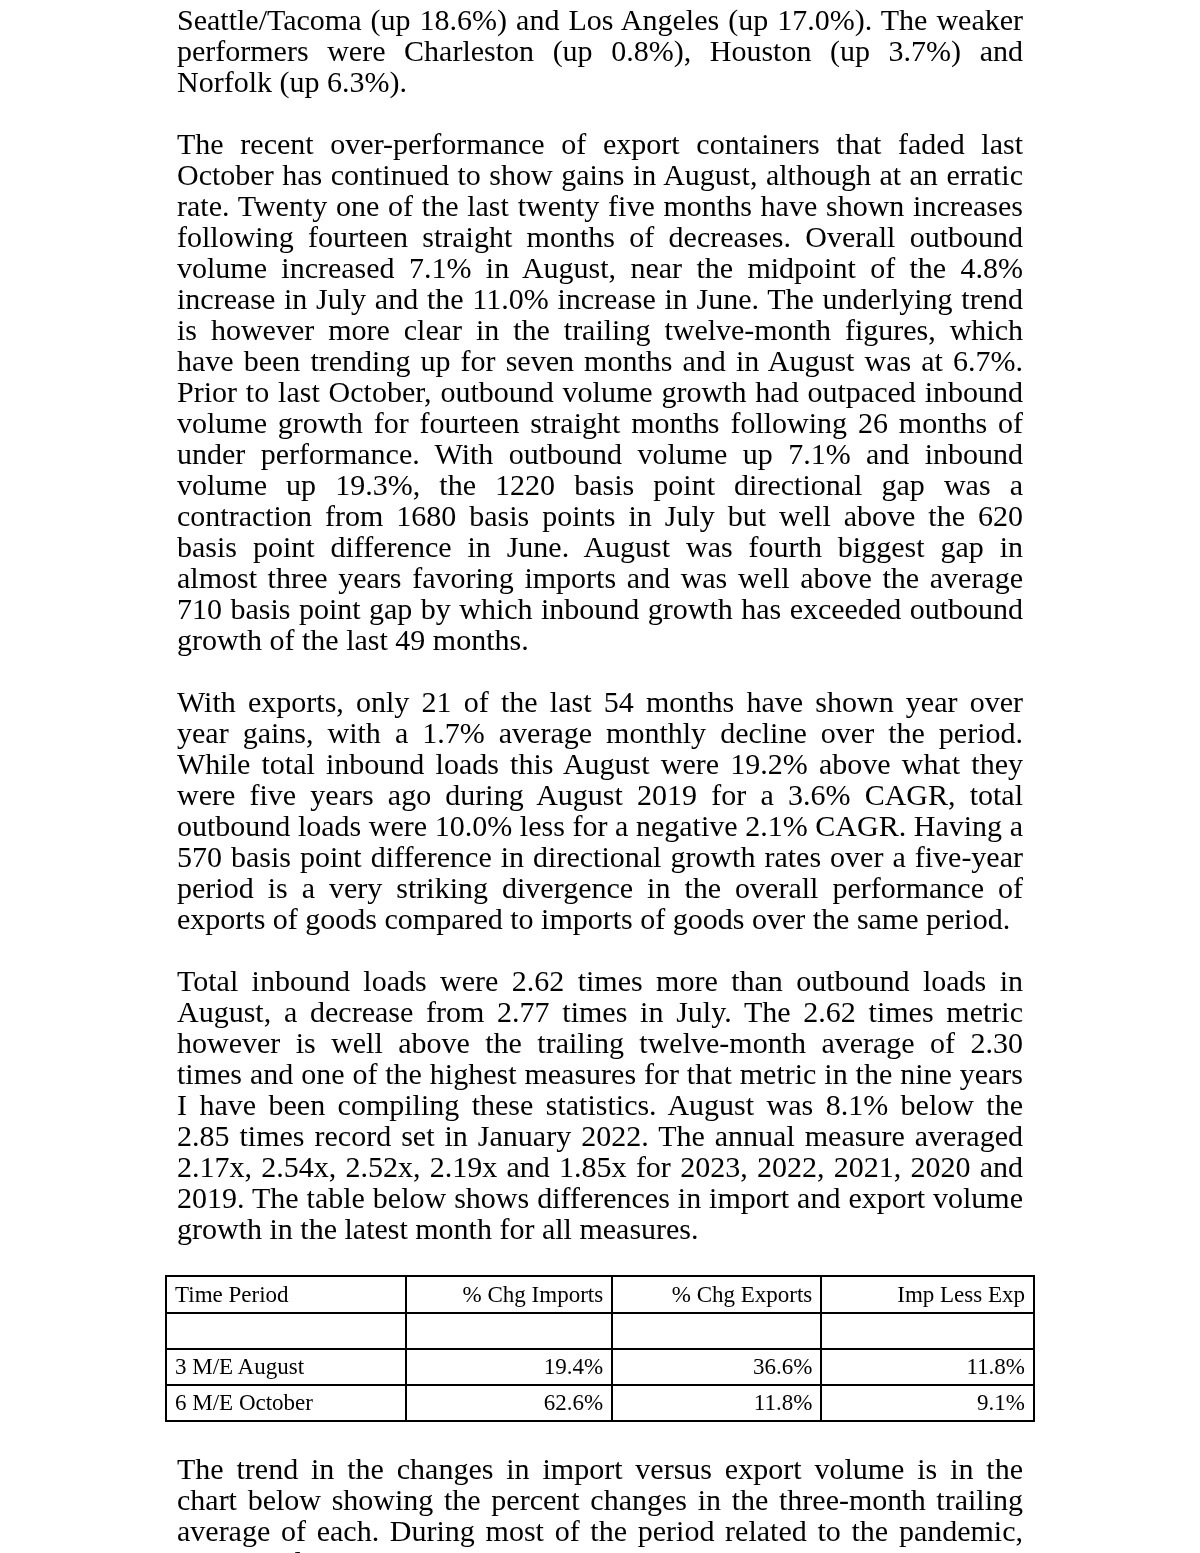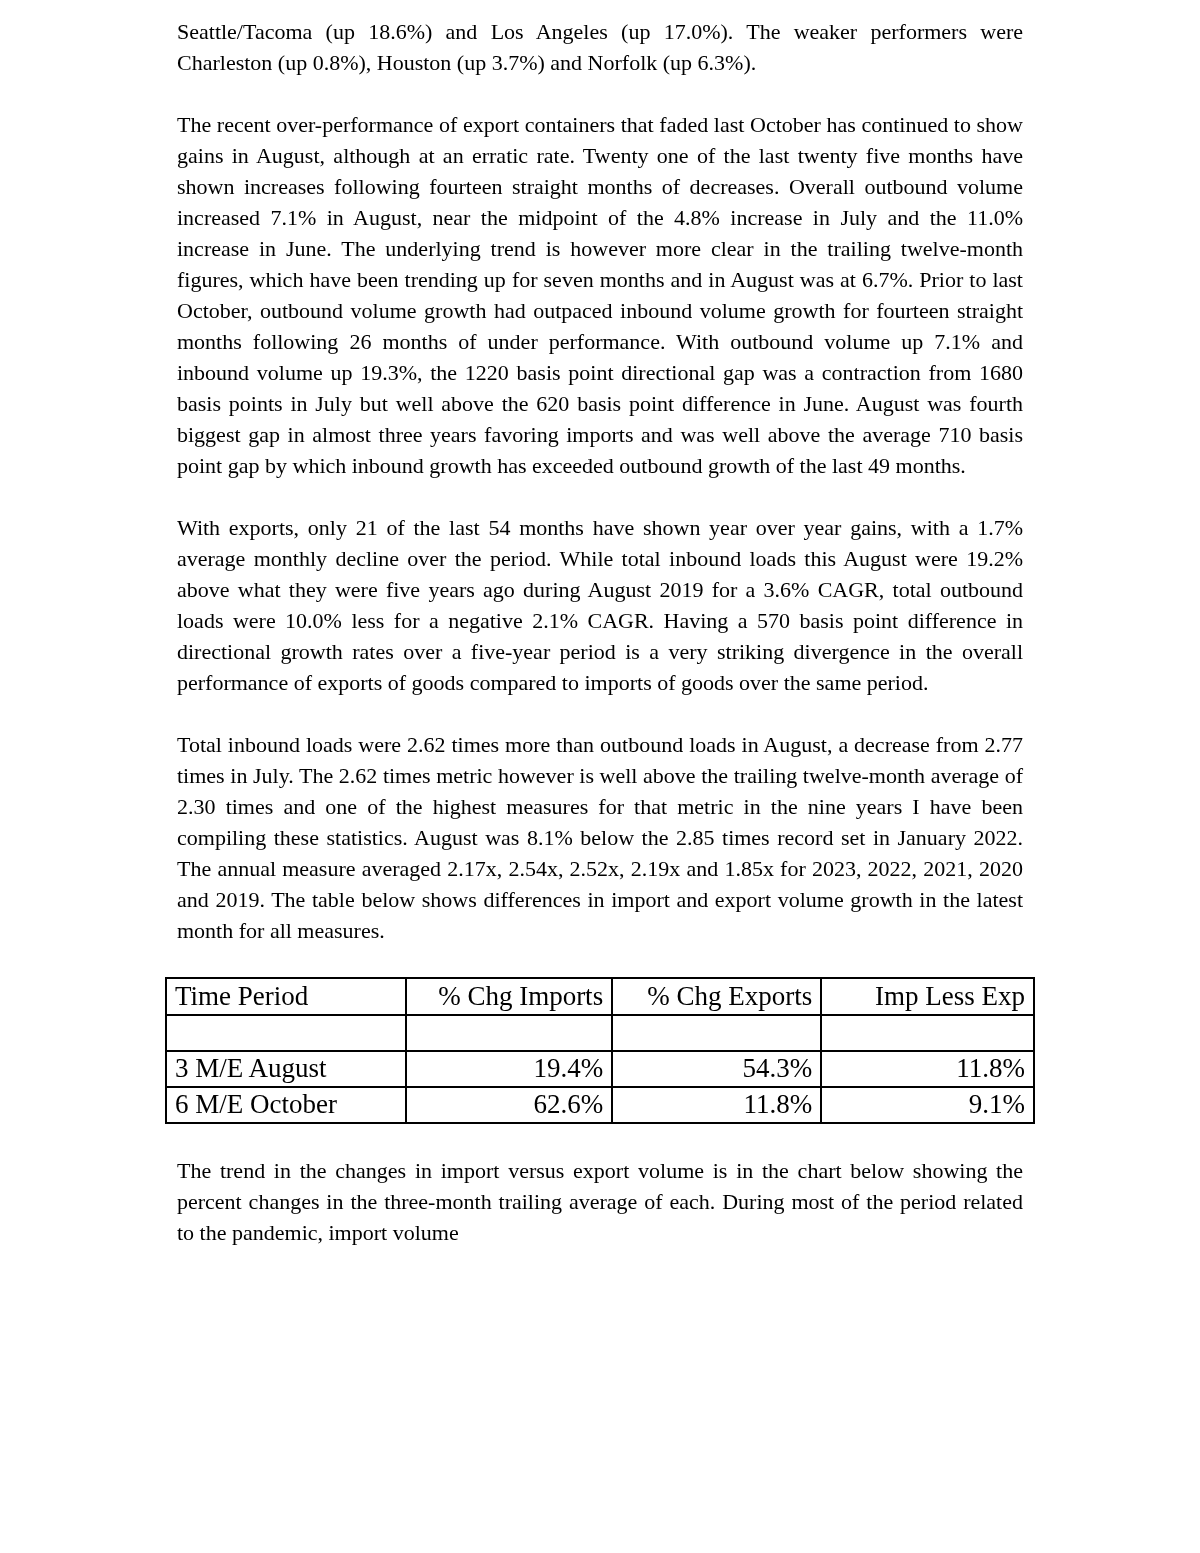--- a/index.html
+++ b/index.html
@@ -14,34 +14,34 @@
     font-family: "Liberation Serif", "DejaVu Serif", serif;
     overflow: hidden;
   }
   .page {
     box-sizing: border-box;
     width: 1200px;
     height: 1553px;
     padding: 4px 177px 0 177px;
   }
   p.para {
-    font-size: 22px;
+    font-size: 30px;
     line-height: 31px;
     text-align: justify;
-    margin: 12px 0 31px 0;
+    margin: 0 0 31px 0;
   }
   p.para.last {
     margin-bottom: 0;
   }
   table.vol-table {
     border-collapse: collapse;
     table-layout: fixed;
     width: calc(100% + 24px);
     margin: 18px -12px 31px -12px;
-    font-size: 27px;
+    font-size: 23px;
     line-height: 27px;
   }
   table.vol-table th,
   table.vol-table td {
     border: 2px solid #000000;
     font-weight: normal;
     padding: 3px 8px 4px 8px;
     vertical-align: bottom;
     overflow: hidden;
     white-space: nowrap;
@@ -85,21 +85,21 @@
         <td class="c0"></td>
         <td class="c1"></td>
         <td class="c2"></td>
         <td class="c3"></td>
       </tr>
     </thead>
     <tbody>
       <tr>
         <td class="c0">3 M/E August</td>
         <td class="c1">19.4%</td>
-        <td class="c2">54.3%</td>
+        <td class="c2">36.6%</td>
         <td class="c3">11.8%</td>
       </tr>
       <tr>
         <td class="c0">6 M/E October</td>
         <td class="c1">62.6%</td>
         <td class="c2">11.8%</td>
         <td class="c3">9.1%</td>
       </tr>
     </tbody>
   </table>

